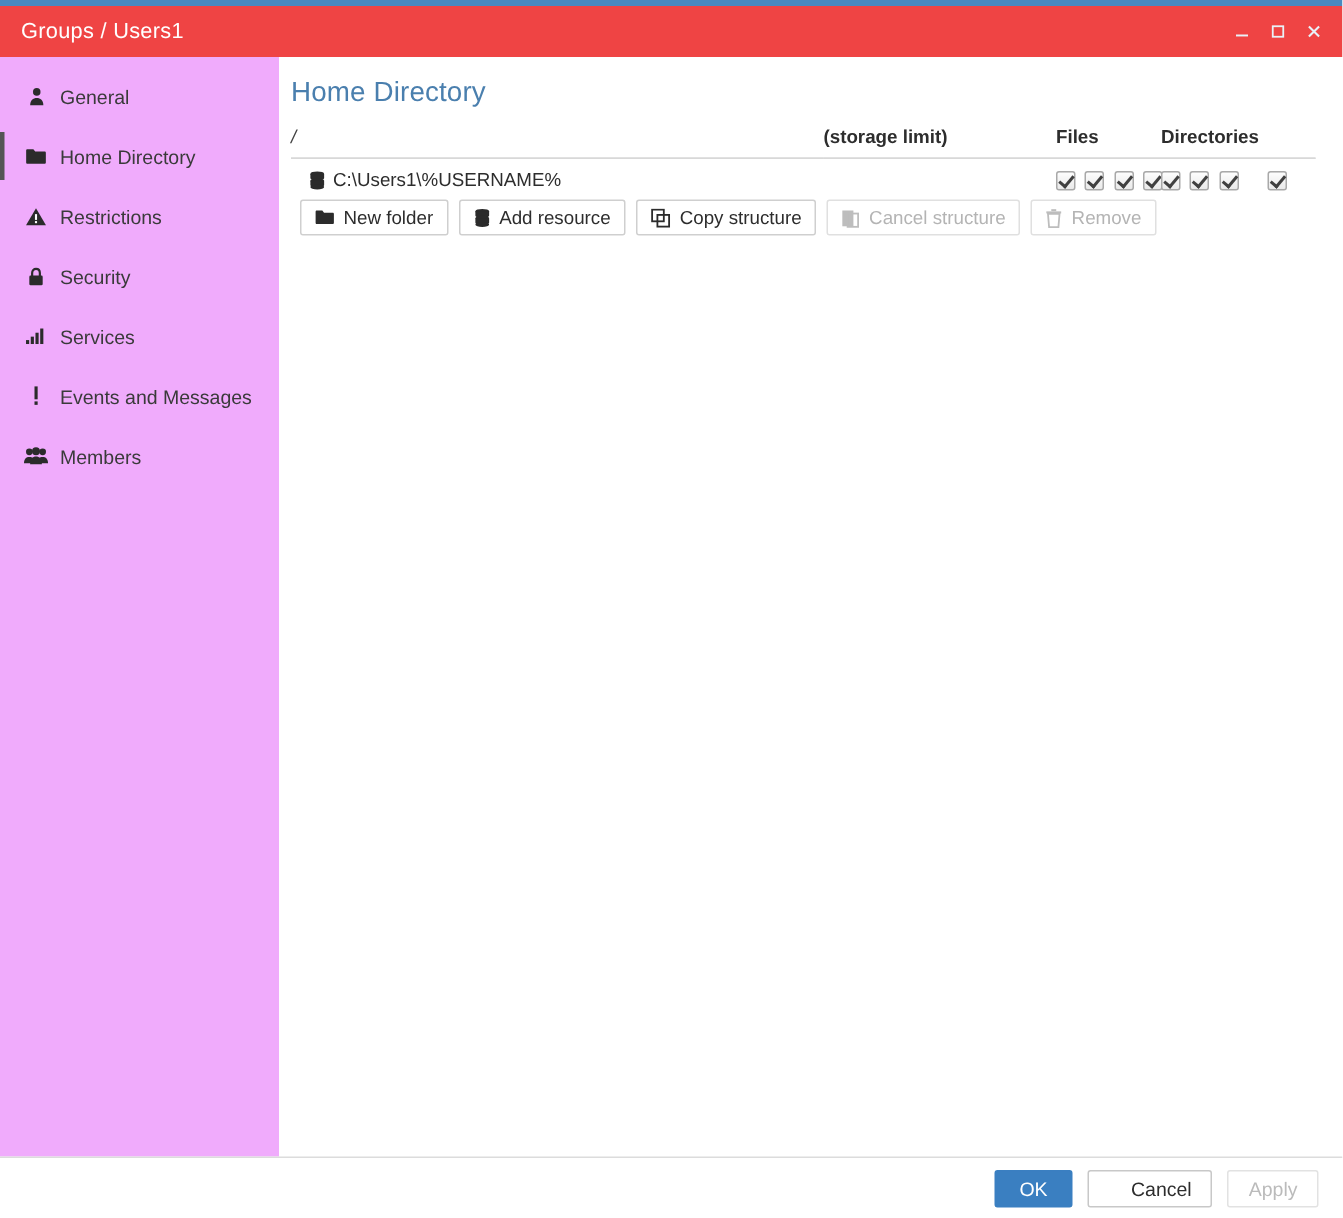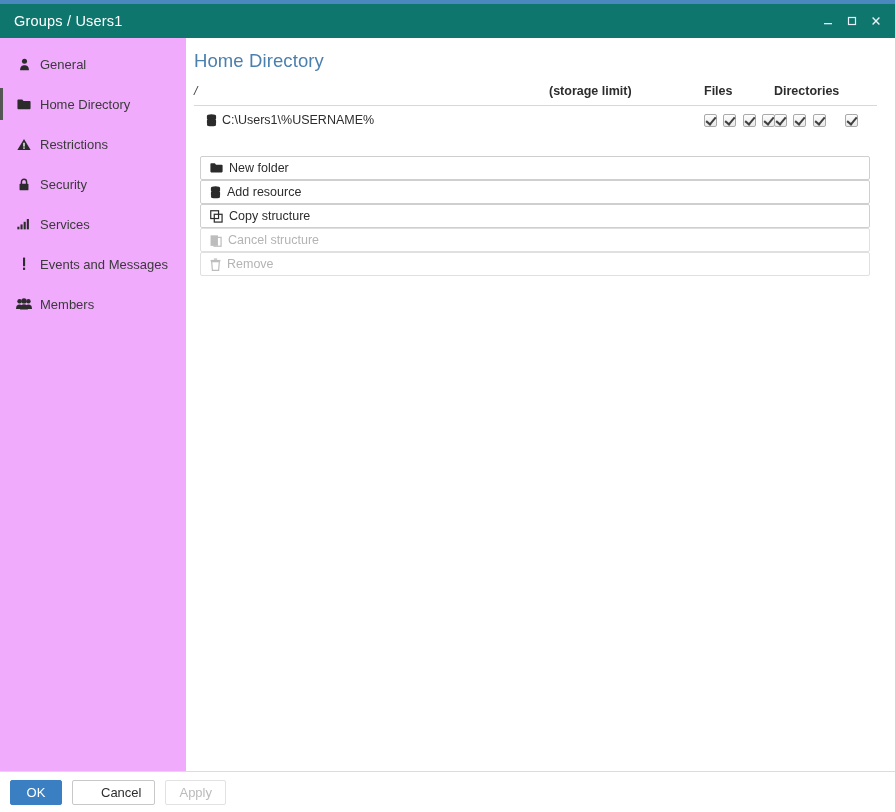--- a/index.html
+++ b/index.html
@@ -18,21 +18,21 @@
   }
 
   
   #titlebar-strip {
     height: 4px;
     background: #4a88bf;
     width: 100%;
   }
   #titlebar {
     height: 34px;
-    background: #0f766e;
+    background: #ef4444;
     display: flex;
     align-items: center;
     padding: 0 0 0 14px;
     position: relative;
   }
   #titlebar-title {
     color: #ffffff;
     font-size: 14.5px;
     letter-spacing: .2px;
   }
@@ -171,23 +171,21 @@
     height: 8px;
     border: solid #404040;
     border-width: 0 2px 2px 0;
     transform: rotate(40deg);
   }
   .cb.spaced { margin-left: 13px; }
 
   
   #toolbar {
     display: flex;
-    margin-top: 23px;
     padding-left: 6px;
-    flex-direction: column;
   }
   .tbtn {
     height: 24px;
     display: flex;
     align-items: center;
     padding: 0 9px;
     margin-right: 7px;
     background: #ffffff;
     border: 1px solid #cfcfcf;
     border-radius: 2px;
@@ -209,21 +207,21 @@
   
   #footer {
     position: absolute;
     left: 0;
     right: 0;
     bottom: 0;
     height: 40px;
     border-top: 1px solid #dcdcdc;
     display: flex;
     align-items: center;
-    justify-content: flex-start;
+    justify-content: flex-end;
     padding-right: 16px;
     background: #ffffff;
   }
   .fbtn {
     min-width: 52px;
     height: 25px;
     margin-left: 10px;
     border-radius: 2px;
     font-size: 13px;
     font-family: "Liberation Sans", sans-serif;

